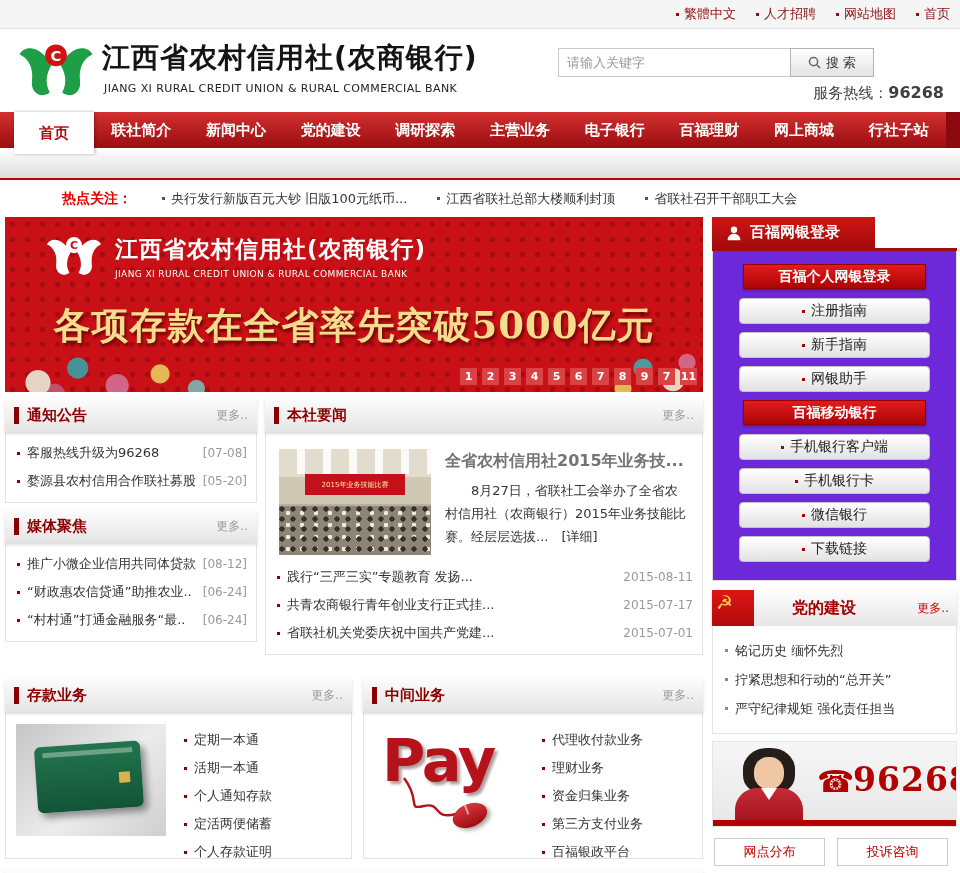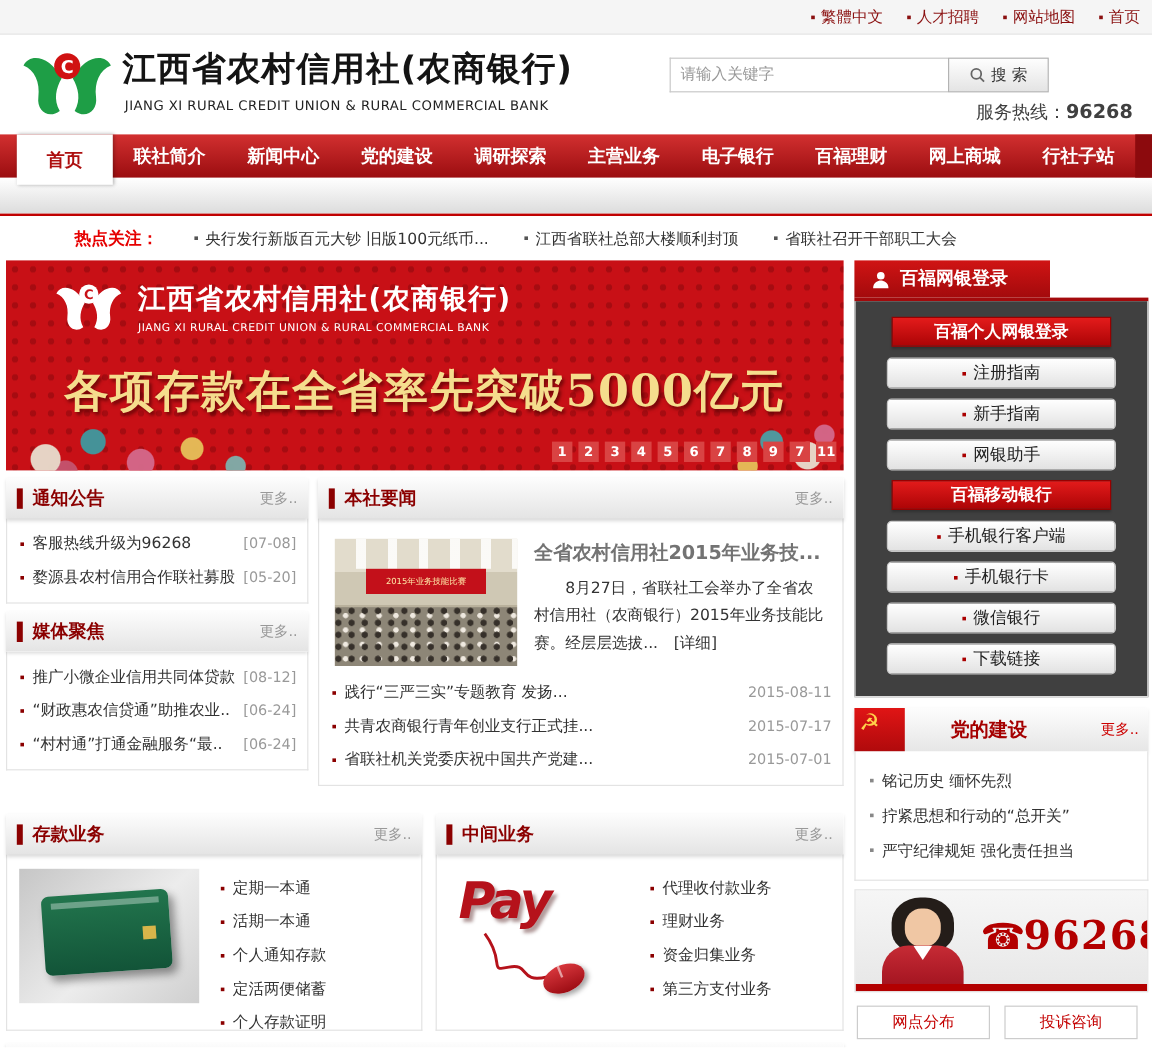--- a/index.html
+++ b/index.html
@@ -115,35 +115,35 @@
   .biz-item { display:flex; align-items:center; height:28px; font-size:13px; color:#333; cursor:pointer; }
 
   .cardart { width:150px; height:112px; position:relative; overflow:hidden; flex:none;
       background:linear-gradient(135deg,#c6c6c6,#ececec 55%,#cfcfcf); }
   .gcard { position:absolute; left:20px; top:20px; width:106px; height:66px; border-radius:6px;
       background:linear-gradient(#22754d,#125438); transform:rotate(-4deg); box-shadow:4px 5px 7px rgba(0,0,0,.4); }
   .gcard::before { content:""; position:absolute; left:8px; top:6px; right:8px; height:5px; background:rgba(255,255,255,.35); }
   .gcard::after { content:""; position:absolute; right:12px; top:30px; width:11px; height:11px; background:#d8b54a; }
 
   .payart { width:150px; height:112px; position:relative; overflow:hidden; flex:none; background:#fff; }
-  .pay-word { position:absolute; left:8px; top:2px; font-size:42px; font-weight:bold; font-style:italic;
+  .pay-word { position:absolute; left:8px; top:2px; font-size:59px; font-weight:bold; 
       color:#b5121b; text-shadow:3px 3px 3px rgba(60,0,0,.4); letter-spacing:-2px; }
   .pay-cord { position:absolute; left:28px; top:52px; }
   .pay-mouse { position:absolute; left:78px; top:80px; width:36px; height:23px; border-radius:50%;
       background:linear-gradient(#d7363c,#9d0d14); transform:rotate(-22deg); box-shadow:2px 3px 4px rgba(0,0,0,.35); }
   .pay-mouse::before { content:""; position:absolute; left:16px; top:0; width:2px; height:10px; background:rgba(255,255,255,.55); }
 
   .loan-head { margin-top:10px; }
 
   
   .ebank { margin-top:0; }
   .ebank-tab { width:163px; height:31px; background:linear-gradient(#d01414,#a30a0c); color:#fff; font-size:15px; font-weight:bold;
       display:flex; align-items:center; gap:8px; padding:0 14px; }
   .ebank-underline { height:3px; background:#a30a0c; }
-  .ebank-body { border:1px solid #ddd; border-top:none; background:#404040; padding:13px 26px 10px 26px; }
+  .ebank-body { border:1px solid #ddd; border-top:none; background:#6d28d9; padding:13px 26px 10px 26px; }
   .red-btn { height:25px; background:linear-gradient(#e31b1b,#ac0406); border:1px solid #900; color:#fff; font-size:14px; font-weight:bold;
       display:flex; align-items:center; justify-content:center; margin:0 4px 9px 4px; cursor:pointer; box-shadow:0 2px 2px rgba(0,0,0,.25); }
   .gray-btn { height:26px; background:linear-gradient(#ffffff,#e2e2e2); border:1px solid #c6c6c6; border-radius:4px;
       color:#222; font-size:14px; display:flex; align-items:center; justify-content:center; gap:6px; margin-bottom:8px; cursor:pointer; }
   .gb-dot { width:3px; height:3px; background:#a00; display:inline-block; }
 
   .party { margin-top:9px; }
   .party-head { height:36px; background:linear-gradient(#fdfdfd,#e6e6e6); display:flex; align-items:center;
       box-shadow:0 2px 3px rgba(0,0,0,.15); }
   .party-emblem { width:42px; height:36px; background:linear-gradient(#e01515,#b00a0c); color:#ffd24a; font-size:19px;
@@ -420,20 +420,24 @@
                   <span>理财业务</span>
                 </div>
               <div class="biz-item">
                   <span class="n-sq"></span>
                   <span>资金归集业务</span>
                 </div>
               <div class="biz-item">
                   <span class="n-sq"></span>
                   <span>第三方支付业务</span>
                 </div>
+              <div class="biz-item">
+                  <span class="n-sq"></span>
+                  <span>百福银政平台</span>
+                </div>
             </div>
           </div>
         </div>
       </div>
 
       <div class="sec-head loan-head">
         <span class="sec-bar"></span>
         <span class="sec-title">贷款业务</span>
         <span class="sec-more">更多..</span>
       </div>

